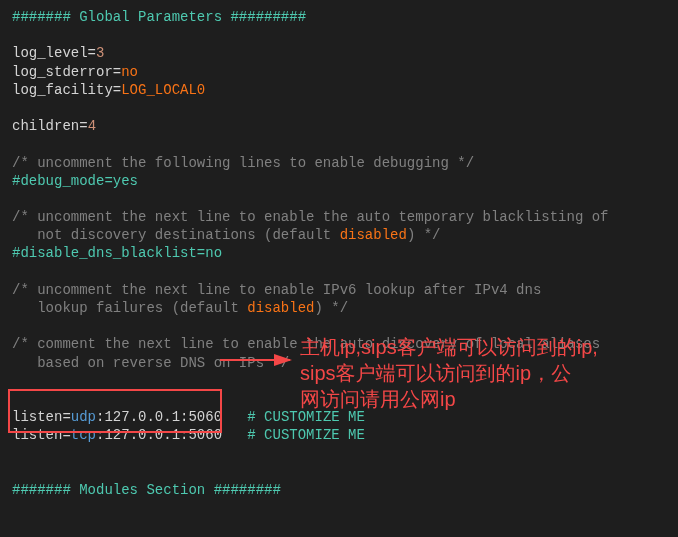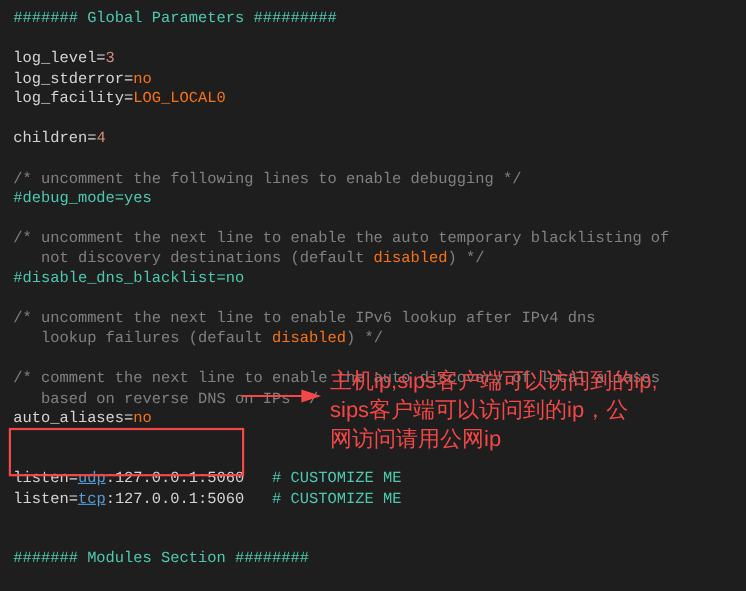--- a/index.html
+++ b/index.html
@@ -2,21 +2,21 @@
 <html><head>
 <meta charset="utf-8">
 <style>
   html,body{margin:0;padding:0;background:#1e1e1e;color:#d4d4d4;font-family:Consolas,'Courier New',monospace;font-size:14px;line-height:1.3;}
   .editor{padding:8px 12px;position:relative;width:654px;}
   .line{white-space:pre;}
   .c-comment{color:#808080;}
   .c-cyan{color:#4ec9b0;font-family:Liberation Mono, monospace;}
   .c-orange{color:#ce9178;}
   .c-red{color:#f97316;}
-  .c-keyword{color:#569cd6;text-decoration:underline;}
+  .c-keyword{color:#569cd6;}
   .c-default{color:#d4d4d4;}
   .redbox{border:2px solid #f44747;position:absolute;padding:0;pointer-events:none;}
   .arrow{position:absolute;pointer-events:none;}
   .anno{position:absolute;font-family:'Microsoft YaHei',sans-serif;font-size:20px;color:#f44747;line-height:1.3;pointer-events:none;}
   svg.arrow{overflow:visible;}
 </style>
 </head>
 <body>
 
 <div class="editor">
@@ -34,21 +34,20 @@
 <div class="line">&nbsp;</div>
 <div class="line"><span class="c-comment">/* uncomment the next line to enable the auto temporary blacklisting of </span></div>
 <div class="line"><span class="c-comment">   not discovery destinations (default </span><span class="c-red">disabled</span><span class="c-comment">) */</span></div>
 <div class="line"><span class="c-cyan">#disable_dns_blacklist=no</span></div>
 <div class="line">&nbsp;</div>
 <div class="line"><span class="c-comment">/* uncomment the next line to enable IPv6 lookup after IPv4 dns </span></div>
 <div class="line"><span class="c-comment">   lookup failures (default </span><span class="c-red">disabled</span><span class="c-comment">) */</span></div>
 <div class="line">&nbsp;</div>
 <div class="line"><span class="c-comment">/* comment the next line to enable the auto discovery of local aliases</span></div>
 <div class="line"><span class="c-comment">   based on reverse DNS on IPs */</span></div>
-<div class="line"><span class="c-default">auto_aliases=</span><span class="c-red">no</span></div>
 <div class="line">&nbsp;</div>
 <div class="line">&nbsp;</div>
 <div class="line"><span class="c-default">listen=</span><span class="c-keyword">udp</span><span class="c-default">:127.0.0.1:5060</span><span class="c-default">   </span><span class="c-cyan"># CUSTOMIZE ME</span></div>
 <div class="line"><span class="c-default">listen=</span><span class="c-keyword">tcp</span><span class="c-default">:127.0.0.1:5060</span><span class="c-default">   </span><span class="c-cyan"># CUSTOMIZE ME</span></div>
 <div class="line">&nbsp;</div>
 <div class="line">&nbsp;</div>
 <div class="line"><span class="c-cyan">####### Modules Section ########</span></div>
 <div class="line">&nbsp;</div>
 
 <div class="redbox" style="left:8px;top:389px;width:210px;height:40px;"></div>

